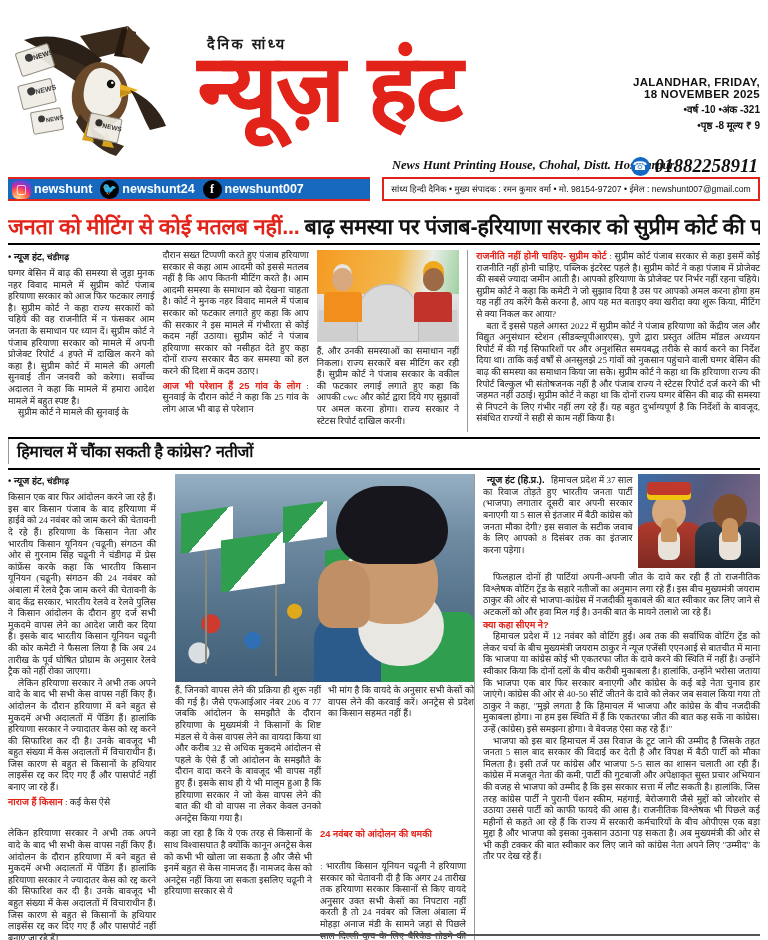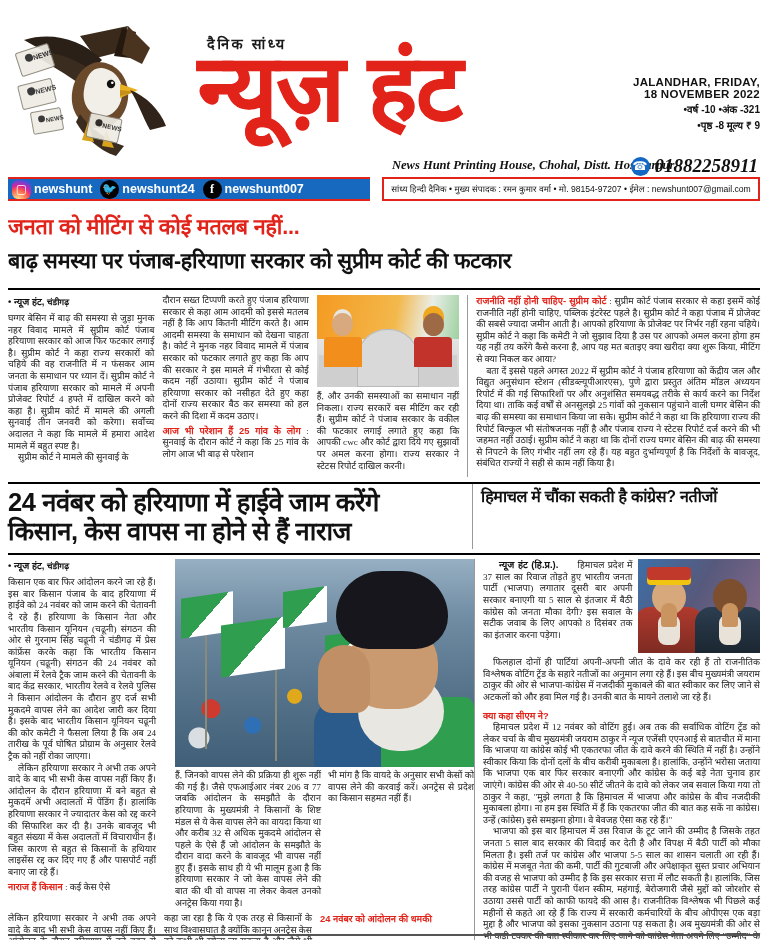--- a/index.html
+++ b/index.html
@@ -85,24 +85,24 @@
   .social-right {
     position: absolute; left: 382px; top: 0; right: 8px; height: 24px;
     background: #fff; border: 2px solid #e2231a;
     display: flex; align-items: center; justify-content: center;
     font-family: "Liberation Sans", sans-serif;
     font-size: 8.6px; color: #111; white-space: nowrap; overflow: hidden;
   }
 
   
   .lead-band {
-    margin: 8px 8px 0 8px; padding-bottom: 14px;
+    margin: 8px 8px 0 8px; padding-bottom: 3px;
     border-bottom: 2.5px solid #000;
     display: flex; align-items: baseline; gap: 5px;
-    white-space: nowrap; overflow: hidden; flex-direction: column;
+    white-space: nowrap; overflow: hidden;
   }
   .lead-red {
     font-family: "Liberation Sans", sans-serif;
     font-size: 21.5px; font-weight: 700; color: #e2231a; letter-spacing: -.2px;
   }
   .lead-black {
     font-family: "Liberation Sans", sans-serif;
     font-size: 21.5px; font-weight: 700; color: #111; letter-spacing: -.2px;
   }
 
@@ -317,21 +317,21 @@
           <text x="92" y="110" font-size="6.5" fill="#2a2a2a" font-family="Liberation Sans, sans-serif" font-weight="bold" transform="rotate(12 94 110)">NEWS</text>
         </g>
       </svg>
     </div>
 
     <div class="kicker">दैनिक सांध्य</div>
     <div class="nameplate">न्यूज़ हंट</div>
 
     <div class="edition-box">
       <div class="ed-city">JALANDHAR, FRIDAY,</div>
-      <div class="ed-date">18 NOVEMBER 2022</div>
+      <div class="ed-date">18 NOVEMBER 2025</div>
       <div class="ed-meta">•वर्ष -10   •अंक -321</div>
       <div class="ed-meta">•पृष्ठ -8 मूल्य ₹ 9</div>
     </div>
 
     <div class="press-line">News Hunt Printing House, Chohal, Distt. Hoshiarpur.</div>
 
     <div class="phone-wrap">
       <span class="phone-icon">☎</span>
       <span class="phone-num">01882258911</span>
     </div>
@@ -414,24 +414,20 @@
           <p>बता दें इससे पहले अगस्त 2022 में सुप्रीम कोर्ट ने पंजाब हरियाणा को केंद्रीय जल और विद्युत अनुसंधान स्टेशन (सीडब्ल्यूपीआरएस), पुणे द्वारा प्रस्तुत अंतिम मॉडल अध्ययन रिपोर्ट में की गई सिफारिशों पर और अनुशंसित समयबद्ध तरीके से कार्य करने का निर्देश दिया था। ताकि कई वर्षों से अनसुलझे 25 गांवों को नुकसान पहुंचाने वाली घग्गर बेसिन की बाढ़ की समस्या का समाधान किया जा सके। सुप्रीम कोर्ट ने कहा था कि हरियाणा राज्य की रिपोर्ट बिल्कुल भी संतोषजनक नहीं है और पंजाब राज्य ने स्टेटस रिपोर्ट दर्ज करने की भी जहमत नहीं उठाई। सुप्रीम कोर्ट ने कहा था कि दोनों राज्य घग्गर बेसिन की बाढ़ की समस्या से निपटने के लिए गंभीर नहीं लग रहे हैं। यह बहुत दुर्भाग्यपूर्ण है कि निर्देशों के बावजूद, संबंधित राज्यों ने सही से काम नहीं किया है।</p>
         </div>
       </div>
 
     </div>
   </div>
 
   <div class="rule-thick"></div>
 
   <div class="hl2-wrap">
-    <div class="hl2-left">
-      <div class="hl2 big">24 नवंबर को हरियाणा में हाईवे जाम करेंगे</div>
-      <div class="hl2 big">किसान, केस वापस ना होने से हैं नाराज</div>
-    </div>
     <div class="hl2-right">
       <div class="hl2 sm">हिमाचल में चौंका सकती है कांग्रेस? नतीजों</div>
     </div>
   </div>
 
   <div class="rule-thin-2"></div>
 
   <div class="story-2">
 
     <div class="s2-left">
@@ -502,21 +498,21 @@
           </div>
         </div>
       </div>
     </div>
 
     <div class="s2-right">
       <div style="display:flex; gap:6px;">
         <div style="width:150px;">
           <div class="body-txt">
             <p class="noind">
-              <span class="byline" style="display:inline; margin:16px;">न्यूज हंट (हि.प्र.).</span>
+              <span class="byline" style="display:inline; margin:4px;">न्यूज हंट (हि.प्र.).</span>
               <span>हिमाचल प्रदेश में 37 साल का रिवाज तोड़ते हुए भारतीय जनता पार्टी (भाजपा) लगातार दूसरी बार अपनी सरकार बनाएगी या 5 साल से इंतजार में बैठी कांग्रेस को जनता मौका देगी? इस सवाल के सटीक जवाब के लिए आपको 8 दिसंबर तक का इंतजार करना पड़ेगा।</span>
             </p>
           </div>
         </div>
         <div style="width:122px;">
           <div class="photo hp-photo">
             <div class="p-left">
               <div class="bd"></div>
               <div class="hd"></div>
               <div class="cap"></div>
@@ -526,21 +522,21 @@
               <div class="bd"></div>
               <div class="hd"></div>
               <div class="namaste"></div>
             </div>
           </div>
         </div>
       </div>
 
       <div class="body-txt" style="margin-top:4px;">
         <p>फिलहाल दोनों ही पार्टियां अपनी-अपनी जीत के दावे कर रही हैं तो राजनीतिक विश्लेषक वोटिंग ट्रेंड के सहारे नतीजों का अनुमान लगा रहे हैं। इस बीच मुख्यमंत्री जयराम ठाकुर की ओर से भाजपा-कांग्रेस में नजदीकी मुकाबले की बात स्वीकार कर लिए जाने से अटकलों को और हवा मिल गई है। उनकी बात के मायने तलाशे जा रहे हैं।</p>
-        <p class="noind" style="margin-top:6px;">
+        <p class="noind" style="margin-top:0;">
           <span class="subhead-red">क्या कहा सीएम ने?</span>
         </p>
         <p>हिमाचल प्रदेश में 12 नवंबर को वोटिंग हुई। अब तक की सर्वाधिक वोटिंग ट्रेंड को लेकर चर्चा के बीच मुख्यमंत्री जयराम ठाकुर ने न्यूज एजेंसी एएनआई से बातचीत में माना कि भाजपा या कांग्रेस कोई भी एकतरफा जीत के दावे करने की स्थिति में नहीं है। उन्होंने स्वीकार किया कि दोनों दलों के बीच करीबी मुकाबला है। हालांकि, उन्होंने भरोसा जताया कि भाजपा एक बार फिर सरकार बनाएगी और कांग्रेस के कई बड़े नेता चुनाव हार जाएंगे। कांग्रेस की ओर से 40-50 सीटें जीतने के दावे को लेकर जब सवाल किया गया तो ठाकुर ने कहा, "मुझे लगता है कि हिमाचल में भाजपा और कांग्रेस के बीच नजदीकी मुकाबला होगा। ना हम इस स्थिति में हैं कि एकतरफा जीत की बात कह सकें ना कांग्रेस। उन्हें (कांग्रेस) इसे समझना होगा। वे बेवजह ऐसा कह रहे हैं।"</p>
         <p>भाजपा को इस बार हिमाचल में उस रिवाज के टूट जाने की उम्मीद है जिसके तहत जनता 5 साल बाद सरकार की विदाई कर देती है और विपक्ष में बैठी पार्टी को मौका मिलता है। इसी तर्ज पर कांग्रेस और भाजपा 5-5 साल का शासन चलाती आ रही हैं। कांग्रेस में मजबूत नेता की कमी, पार्टी की गुटबाजी और अपेक्षाकृत सुस्त प्रचार अभियान की वजह से भाजपा को उम्मीद है कि इस सरकार सत्ता में लौट सकती है। हालांकि, जिस तरह कांग्रेस पार्टी ने पुरानी पेंशन स्कीम, महंगाई, बेरोजगारी जैसे मुद्दों को जोरशोर से उठाया उससे पार्टी को काफी फायदे की आस है। राजनीतिक विश्लेषक भी पिछले कई महीनों से कहते आ रहे हैं कि राज्य में सरकारी कर्मचारियों के बीच ओपीएस एक बड़ा मुद्दा है और भाजपा को इसका नुकसान उठाना पड़ सकता है। अब मुख्यमंत्री की ओर से भी कड़ी टक्कर की बात स्वीकार कर लिए जाने को कांग्रेस नेता अपने लिए "उम्मीद" के तौर पर देख रहे हैं।</p>
       </div>
     </div>
 
   </div>
 
   <div class="bottom-rule"></div>

